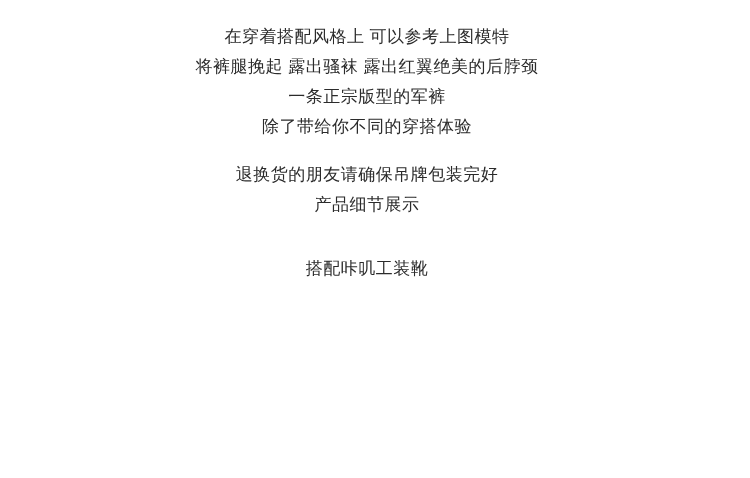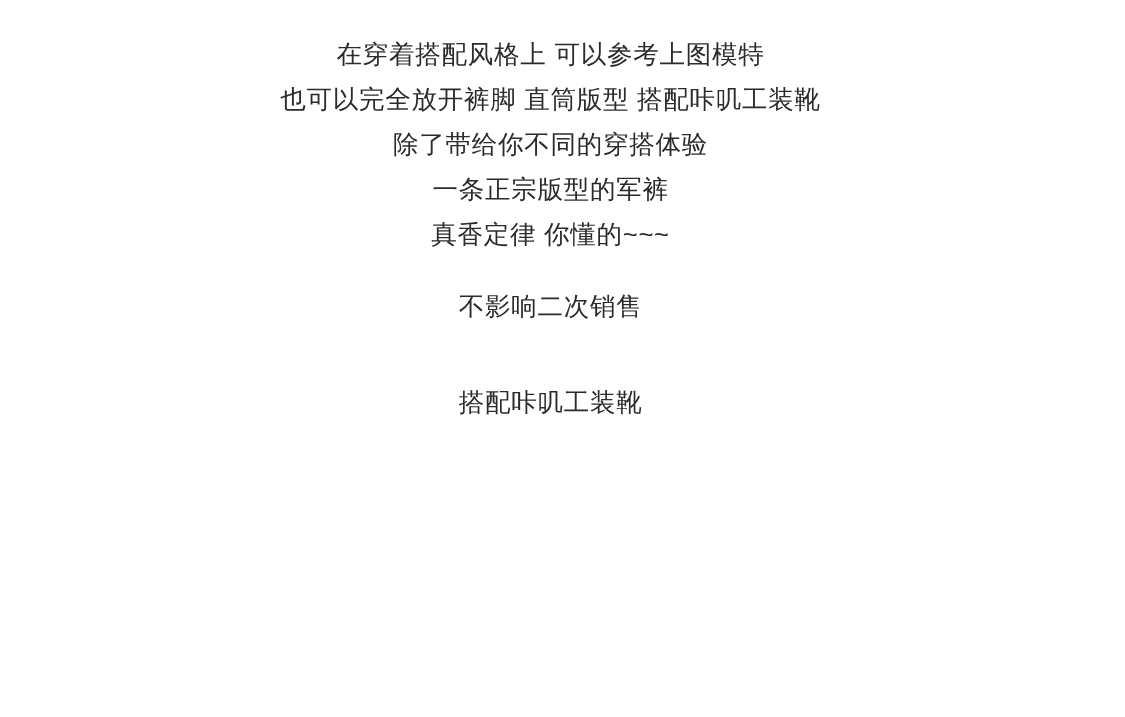--- a/index.html
+++ b/index.html
@@ -45,30 +45,30 @@
     height: 34px;
   }
 </style>
 </head>
 <body>
 
 <div class="page">
 
   <div class="block">
     <div class="line">在穿着搭配风格上 可以参考上图模特</div>
-    <div class="line">也可以完全放开裤脚 直筒版型 搭配咔叽工装靴</div>
+    <div class="line">将裤腿挽起 露出骚袜 露出红翼绝美的后脖颈</div>
+    <div class="line">一条正宗版型的军裤</div>
     <div class="line">除了带给你不同的穿搭体验</div>
-    <div class="line">一条正宗版型的军裤</div>
-    <div class="line">真香定律 你懂的~~~</div>
   </div>
 
   <div class="gap-small"></div>
 
   <div class="block">
-    <div class="line">不影响二次销售</div>
+    <div class="line">退换货的朋友请确保吊牌包装完好</div>
+    <div class="line">产品细节展示</div>
   </div>
 
   <div class="gap-large"></div>
 
   <div class="block">
     <div class="line">搭配咔叽工装靴</div>
   </div>
 
 </div>
 

